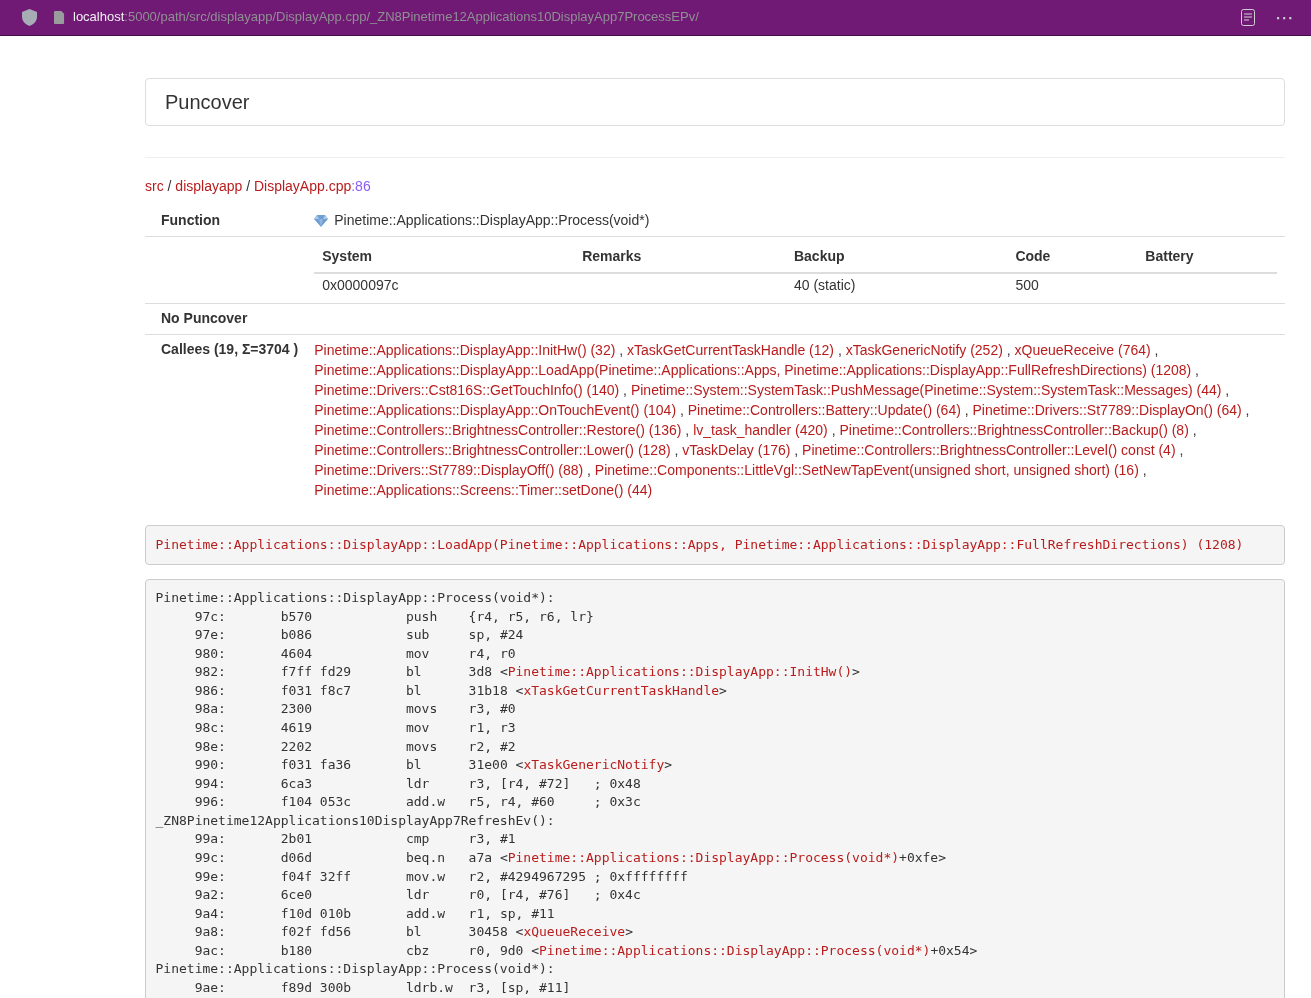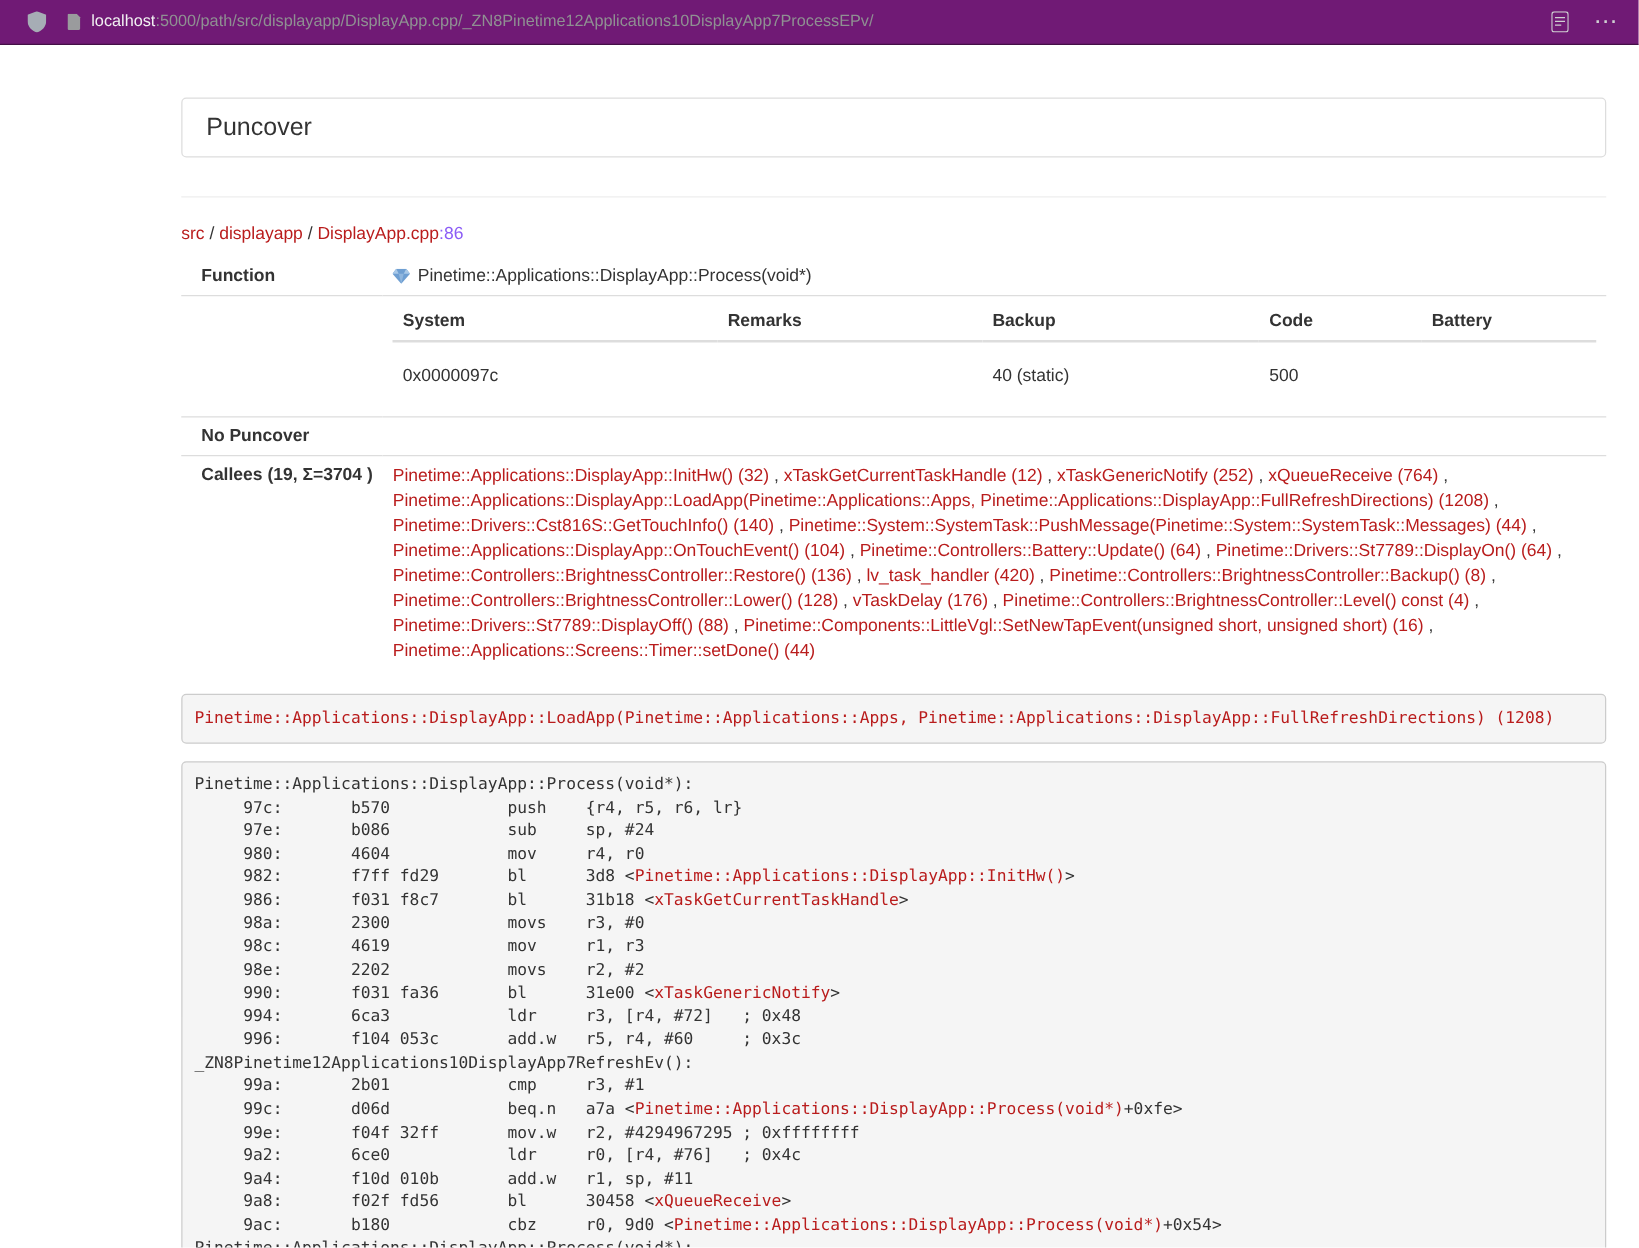--- a/index.html
+++ b/index.html
@@ -40,21 +40,21 @@
   .breadcrumb .lineno { color: #8b5cf6; }
 
   table.tbl { width: 100%; border-collapse: collapse; margin-top: 9px; }
   .tbl > tbody > tr + tr > td { border-top: 1px solid #ddd; }
   .tbl td { padding: 5px 8px; vertical-align: top; text-align: left; }
   .tbl td.lbl { width: 150px; padding: 5px 8px 5px 16px; font-weight: bold; white-space: nowrap; }
   .fn-cell { display: flex; align-items: center; gap: 6px; }
 
   table.inner { width: 100%; border-collapse: collapse; }
   .inner th { text-align: left; font-weight: bold; padding: 5px 8px; border-bottom: 2px solid #ddd; }
-  .inner td { padding: 17px 8px; }
+  .inner td { padding: 2px 8px; }
   .inner th:nth-child(1) { width: 27%; }
   .inner th:nth-child(2) { width: 22%; }
   .inner th:nth-child(3) { width: 23%; }
   .inner th:nth-child(4) { width: 13.5%; margin-left: 19px; }
   .inner th:nth-child(5) { width: 14.5%; }
 
   .callees { line-height: 1.43; }
 
   pre.codebox {
     margin-top: 20px; padding: 9.5px;

